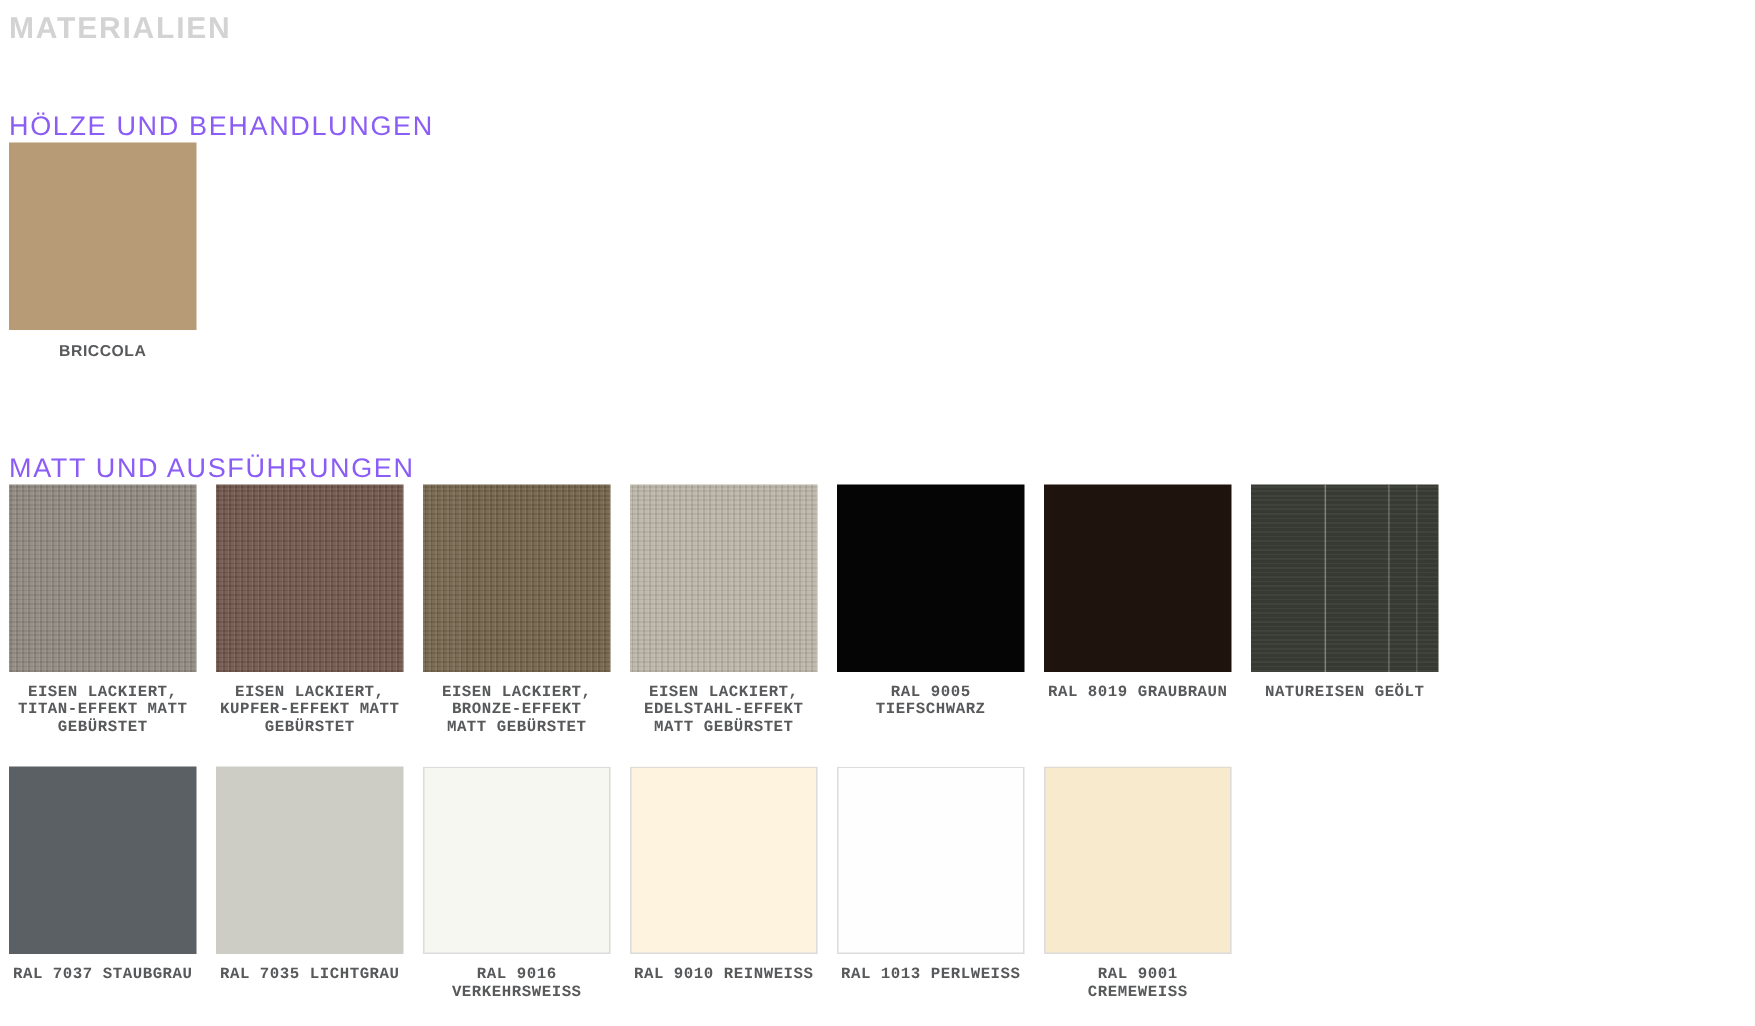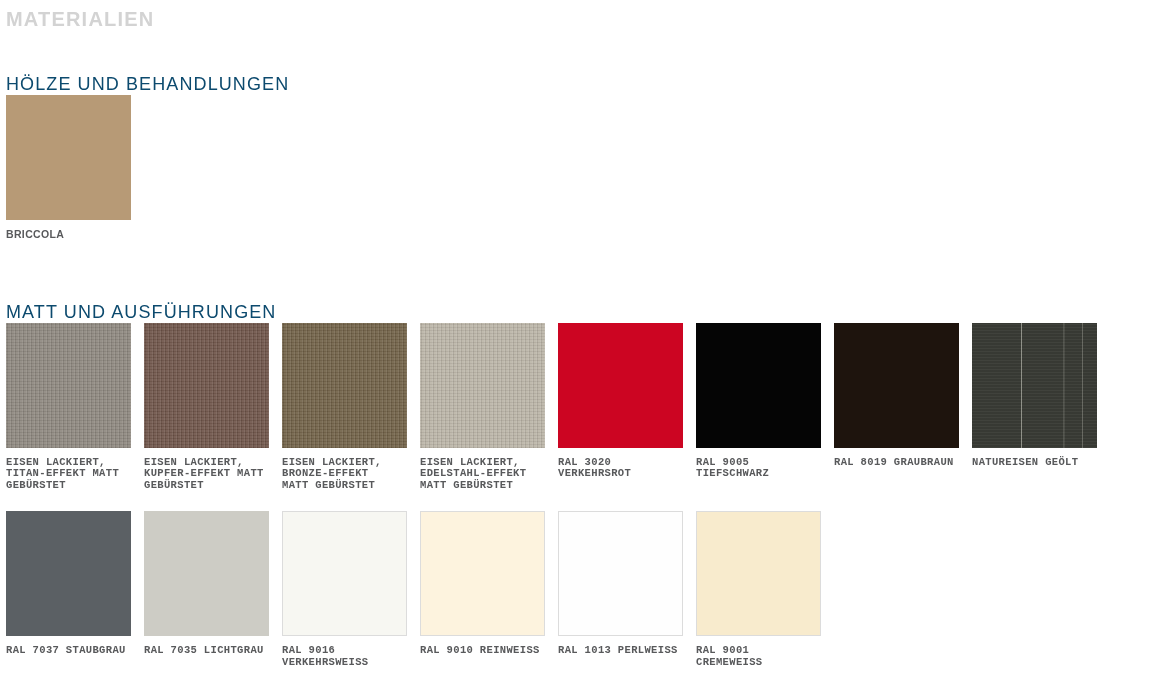--- a/index.html
+++ b/index.html
@@ -26,31 +26,31 @@
     letter-spacing: 1.2px;
     color: #d3d3d3;
     margin: 0;
     padding: 7px 0 0 0;
     line-height: 24px;
   }
   .section-title {
     font-size: 18px;
     font-weight: normal;
     letter-spacing: 1.1px;
-    color: #0c4a6e;
+    color: #8b5cf6;
     margin: 0;
     line-height: 22px;
   }
   .section-wood-title { padding-top: 26px; }
   .section-metal-title { padding-top: 0; }
 
   
   .wood-section { padding-top: 16px; }
   .wood-grid { display: flex; }
-  .swatch-cell { width: 125px; margin-right: 13px; }
+  .swatch-cell { width: 125px; margin-right: 13px; text-align: center; }
 
   .swatch {
     width: 125px;
     height: 125px;
     display: block;
     position: relative;
     overflow: hidden;
   }
   .swatch-label {
     display: block;
@@ -160,25 +160,20 @@
 BRONZE-EFFEKT
 MATT GEBÜRSTET</span>
         </div>
         <div class="swatch-cell">
           <div class="swatch tex-brushed" style="background-color: rgb(186, 180, 167);"></div>
           <span class="swatch-label">EISEN LACKIERT,
 EDELSTAHL-EFFEKT
 MATT GEBÜRSTET</span>
         </div>
         <div class="swatch-cell">
-          <div class="swatch" style="background-color: rgb(204, 5, 34);"></div>
-          <span class="swatch-label">RAL 3020
-VERKEHRSROT</span>
-        </div>
-        <div class="swatch-cell">
           <div class="swatch" style="background-color: rgb(5, 5, 5);"></div>
           <span class="swatch-label">RAL 9005
 TIEFSCHWARZ</span>
         </div>
         <div class="swatch-cell">
           <div class="swatch" style="background-color: rgb(30, 20, 13);"></div>
           <span class="swatch-label">RAL 8019 GRAUBRAUN</span>
         </div>
         <div class="swatch-cell">
           <div class="swatch tex-natureisen" style="background-color: rgb(58, 60, 54);"></div>

